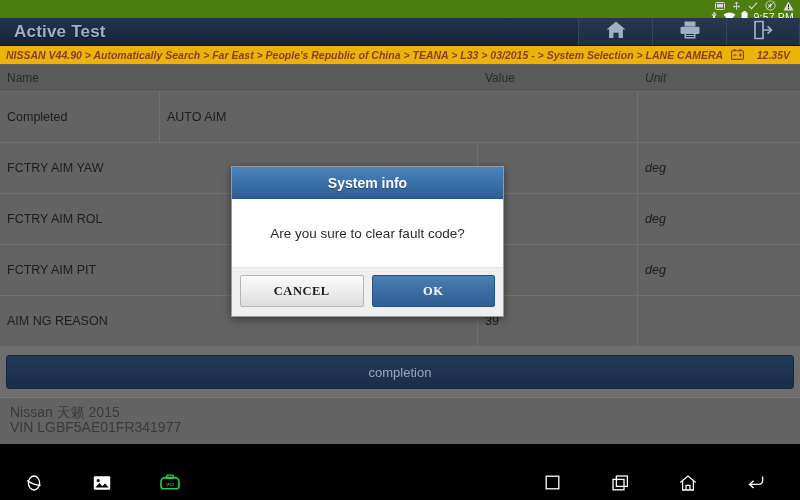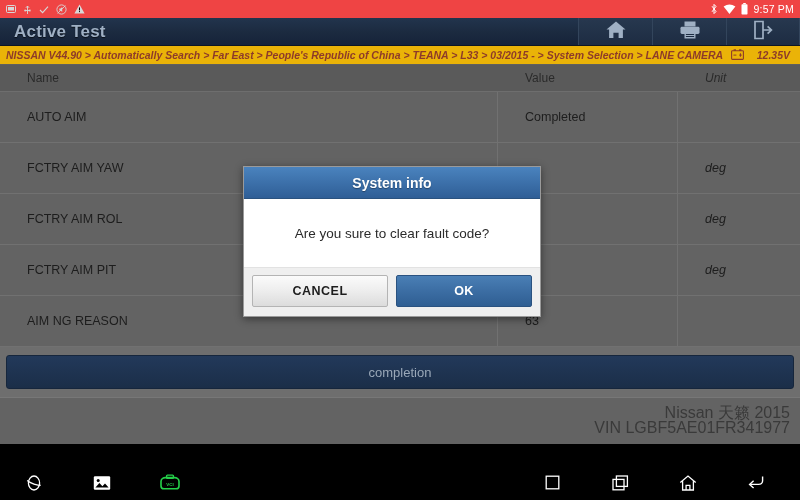--- a/index.html
+++ b/index.html
@@ -6,23 +6,24 @@
   html, body {
     width:800px; height:500px;
     background:#000;
     font-family:"Liberation Sans", sans-serif;
     overflow:hidden;
   }
   #app { position:relative; width:800px; height:500px; }
 
   
   .statusbar {
-    height:18px; background:#ef4444; color:#d8d8d8;
-    display:flex; align-items:center; padding:0 6px;
+    height:18px; background:#4d7c0f; color:#d8d8d8;
+    display:flex; align-items:flex-end; padding:0 6px;
     font-size:10px;
+    flex-direction:column;
   }
   .sb-left { display:flex; align-items:center; gap:7px; }
   .sb-right { margin-left:auto; display:flex; align-items:center; gap:5px; }
   .sb-right .clock { font-size:10.5px; color:#fff; letter-spacing:.2px; }
   .sb-icon { display:inline-flex; align-items:center; justify-content:center; }
 
   
   .titlebar {
     height:28px;
     background:linear-gradient(180deg,#22344d 0%,#1b2a3f 55%,#16233a 100%);
@@ -60,21 +61,21 @@
   }
 
   
   .table-wrap { background:#636363; }
   .trow { display:flex; height:51px; align-items:center; }
   .trow.header {
     height:27px; background:#5a5a5a;
     border-bottom:1px solid #6e6e6e;
   }
   .trow.body { border-bottom:1px solid #717171; background:#636363; }
-  .cell { padding:0 7px; font-size:12.5px; color:#1d1d1d; overflow:hidden; white-space:nowrap;margin-left:20px; }
+  .cell { padding:0 7px; font-size:12.5px; color:#1d1d1d; overflow:hidden; white-space:nowrap; }
   .trow.header .cell { color:#2a2a2a; font-size:12px; }
   .c-name { width:478px; border-right:1px solid #717171; height:100%; display:flex; align-items:center; }
   .c-val  { width:160px; border-right:1px solid #717171; height:100%; display:flex; align-items:center; }
   .c-unit { flex:1; height:100%; display:flex; align-items:center;font-style:italic; }
   .trow.header .c-name, .trow.header .c-val, .trow.header .c-unit { border-right:none; }
 
   
   .completion-area { background:#6e6e6e; padding:8px 6px 8px 6px; }
   .completion-btn {
     height:34px; width:100%;
@@ -83,59 +84,58 @@
     border:1px solid #16263c; border-radius:3px;
     color:#9aa8b8; font-size:13px;
     display:flex; align-items:center; justify-content:center;
   }
 
   
   .vehicle-info {
     background:#636363; padding:7px 10px 0 10px;
     height:47px; border-top:1px solid #777;
   }
-  .vehicle-info div { color:#3a3a3a; font-size:16px; line-height:15px;text-align:right; }
+  .vehicle-info div { color:#3a3a3a; font-size:14px; line-height:15px; }
 
   
   .navbar {
     position:absolute; left:0; bottom:0; width:800px; height:31px;
     background:#000; display:flex; align-items:center;
   }
   .nav-left { display:flex; align-items:center; gap:0; }
   .nav-btn {
     width:68px; display:flex; align-items:center; justify-content:center;
   }
   .nav-right { margin-left:auto; display:flex; align-items:center; padding-right:10px; }
   .nav-right .nav-btn { width:68px; }
 
   
   .modal {
-    position:absolute; left:231px; top:166px; width:298px;
+    position:absolute; left:231px; top:166px; width:273px;
     background:#fff; border:1px solid #9a9a9a;
     box-shadow:0 2px 8px rgba(0,0,0,.45);
     z-index:50;
-    margin-left:12px;
   }
   .modal-head {
     height:32px;
     background:linear-gradient(180deg,#4a83be 0%,#3f74ae 40%,#2f5e96 100%);
     color:#fff; font-size:14px; font-weight:bold;
     display:flex; align-items:center; justify-content:center;
     text-shadow:0 1px 1px rgba(0,0,0,.35);
     border-bottom:1px solid #2a527f;
   }
   .modal-body {
     background:#fff; min-height:68px;
     display:flex; align-items:center; justify-content:center;
     padding:16px 20px;
   }
   .modal-body span { color:#2b2b2b; font-size:13.5px; }
   .modal-foot {
     background:#efefef; padding:7px 8px 9px 8px;
-    display:flex; gap:8px; border-top:1px solid #e2e2e2;
+    display:flex; gap:8px; border-top:1px solid #e2e2e2;font-family:Liberation Serif, serif;
   }
   .btn {
     flex:1; height:32px; display:flex; align-items:center; justify-content:center;
     font-size:12.5px; font-weight:bold; letter-spacing:.5px;
     border-radius:2px;
   }
   .btn-cancel {
     background:linear-gradient(180deg,#fbfbfb 0%,#ededed 50%,#dcdcdc 100%);
     border:1px solid #b4b4b4; color:#1d1d1d;
   }
@@ -255,42 +255,42 @@
   </div>
 
   <div class="table-wrap">
     <div class="trow header">
       <div class="cell c-name">Name</div>
       <div class="cell c-val">Value</div>
       <div class="cell c-unit">Unit</div>
     </div>
 
     <div class="trow body">
+      <div class="cell c-val">Completed</div>
       <div class="cell c-name">AUTO AIM</div>
-      <div class="cell c-val">Completed</div>
       <div class="cell c-unit"></div>
     </div>
     <div class="trow body">
       <div class="cell c-name">FCTRY AIM YAW</div>
       <div class="cell c-val"></div>
       <div class="cell c-unit">deg</div>
     </div>
     <div class="trow body">
       <div class="cell c-name">FCTRY AIM ROL</div>
       <div class="cell c-val"></div>
       <div class="cell c-unit">deg</div>
     </div>
     <div class="trow body">
       <div class="cell c-name">FCTRY AIM PIT</div>
       <div class="cell c-val"></div>
       <div class="cell c-unit">deg</div>
     </div>
     <div class="trow body">
       <div class="cell c-name">AIM NG REASON</div>
-      <div class="cell c-val">63</div>
+      <div class="cell c-val">39</div>
       <div class="cell c-unit"></div>
     </div>
   </div>
 
   <div class="completion-area">
     <div class="completion-btn">completion</div>
   </div>
 
   <div class="vehicle-info">
     <div>Nissan 天籁 2015</div>

